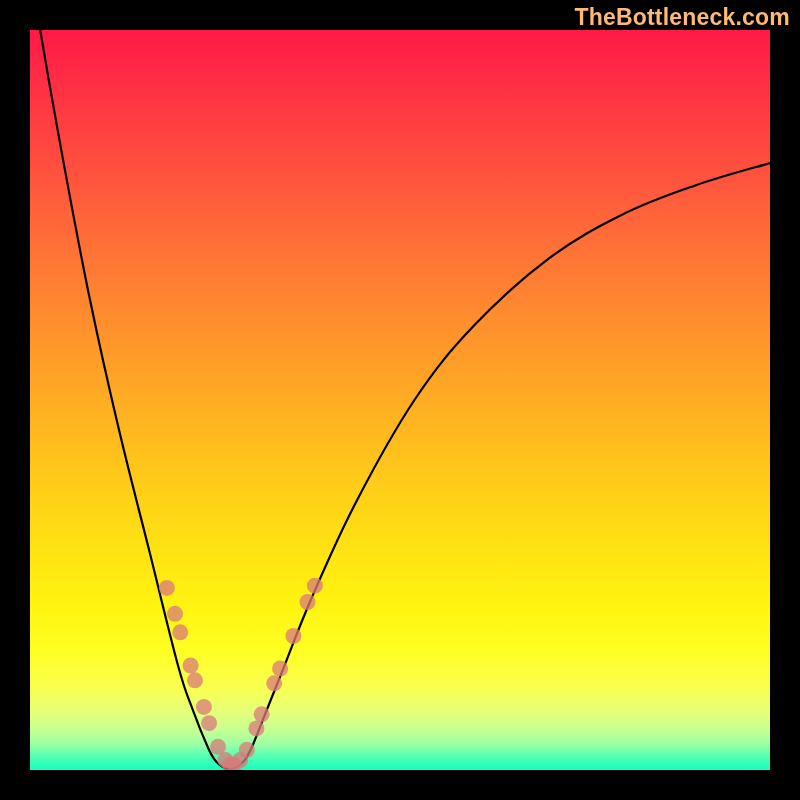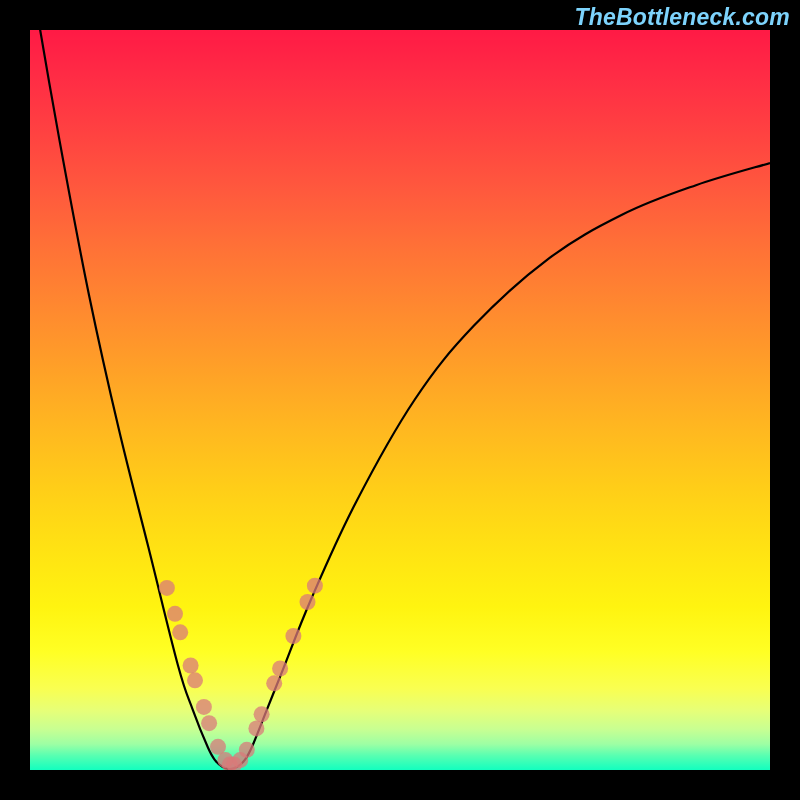--- a/index.html
+++ b/index.html
@@ -49,26 +49,25 @@
       #c8ff92 94.5%,
       #9dffa4 96.5%,
       #5affb1 98%,
       #12ffbf 100%
     );
   }
   .watermark {
     position: absolute;
     top: 4px;
     right: 10px;
-    color: #7dd3fc;
+    color: #fdba74;
     font-size: 23px;
     font-weight: 600;
     letter-spacing: 0.2px;
     user-select: none;
-    font-style: italic;
   }
   svg.curve {
     position: absolute;
     inset: 0;
   }
 </style>
 </head>
 <body>
 
 <div class="frame">

